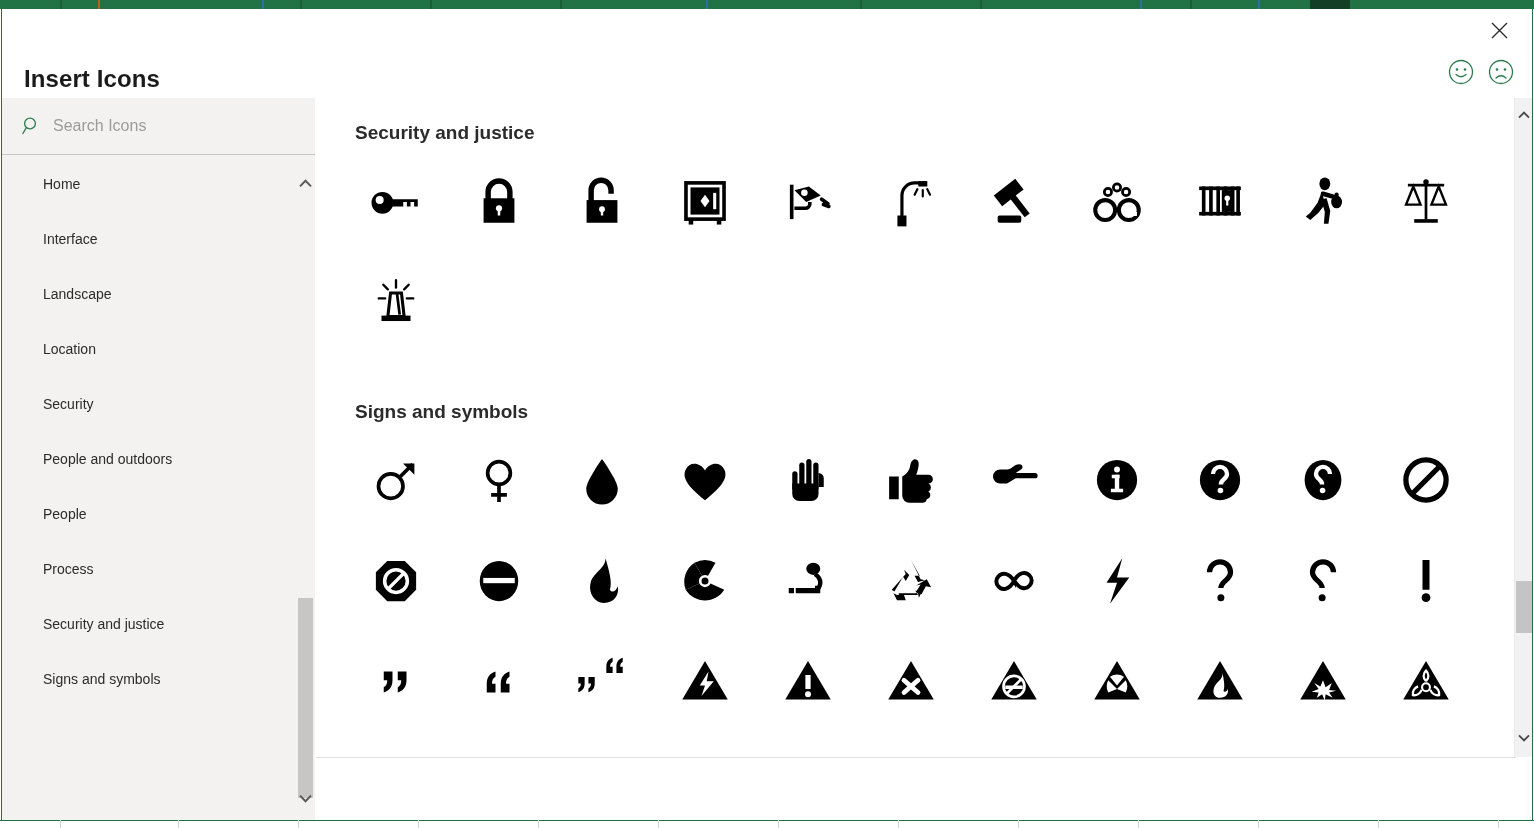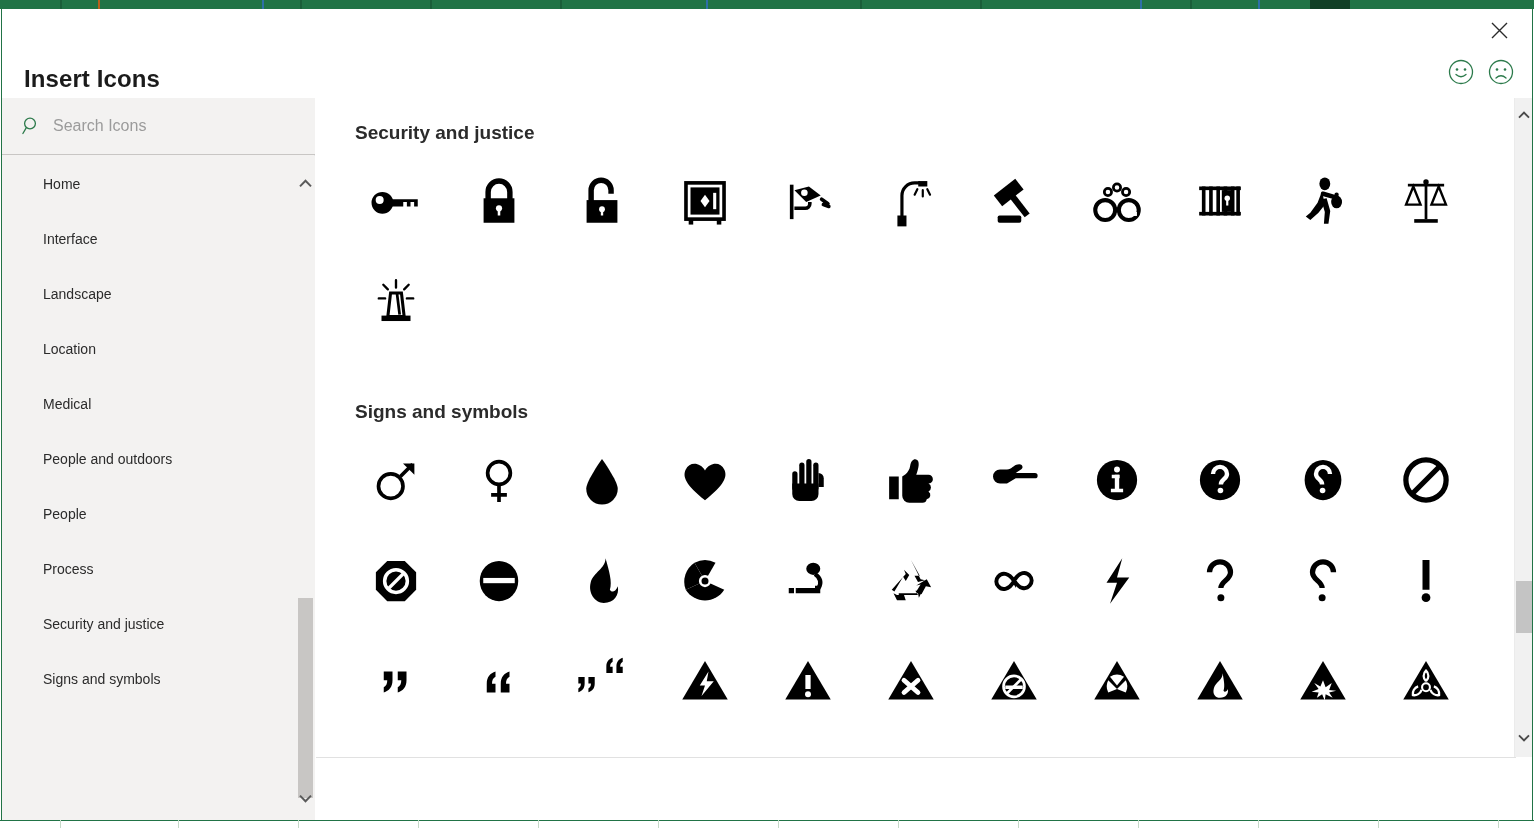--- a/index.html
+++ b/index.html
@@ -231,21 +231,21 @@
         <div class="cat-item">
             <span>Interface</span>
           </div>
         <div class="cat-item">
             <span>Landscape</span>
           </div>
         <div class="cat-item">
             <span>Location</span>
           </div>
         <div class="cat-item">
-            <span>Medical</span>
+            <span>Security</span>
           </div>
         <div class="cat-item">
             <span>People and outdoors</span>
           </div>
         <div class="cat-item">
             <span>People</span>
           </div>
         <div class="cat-item">
             <span>Process</span>
           </div>

